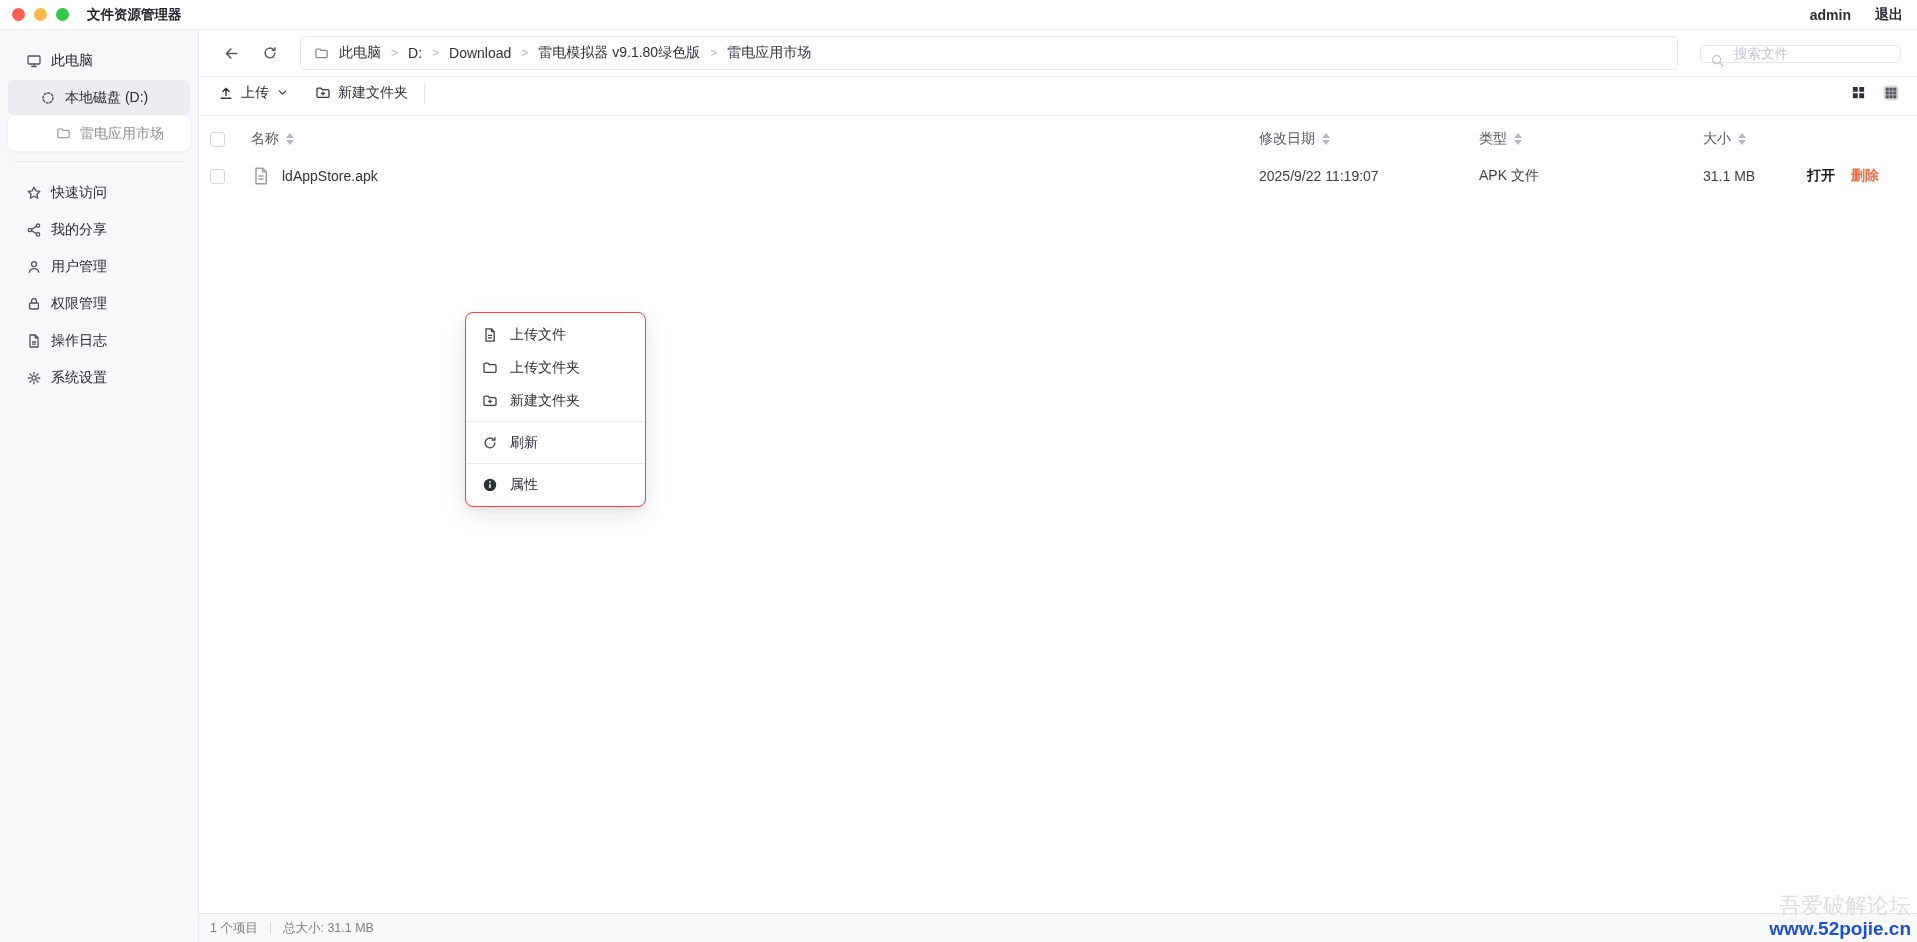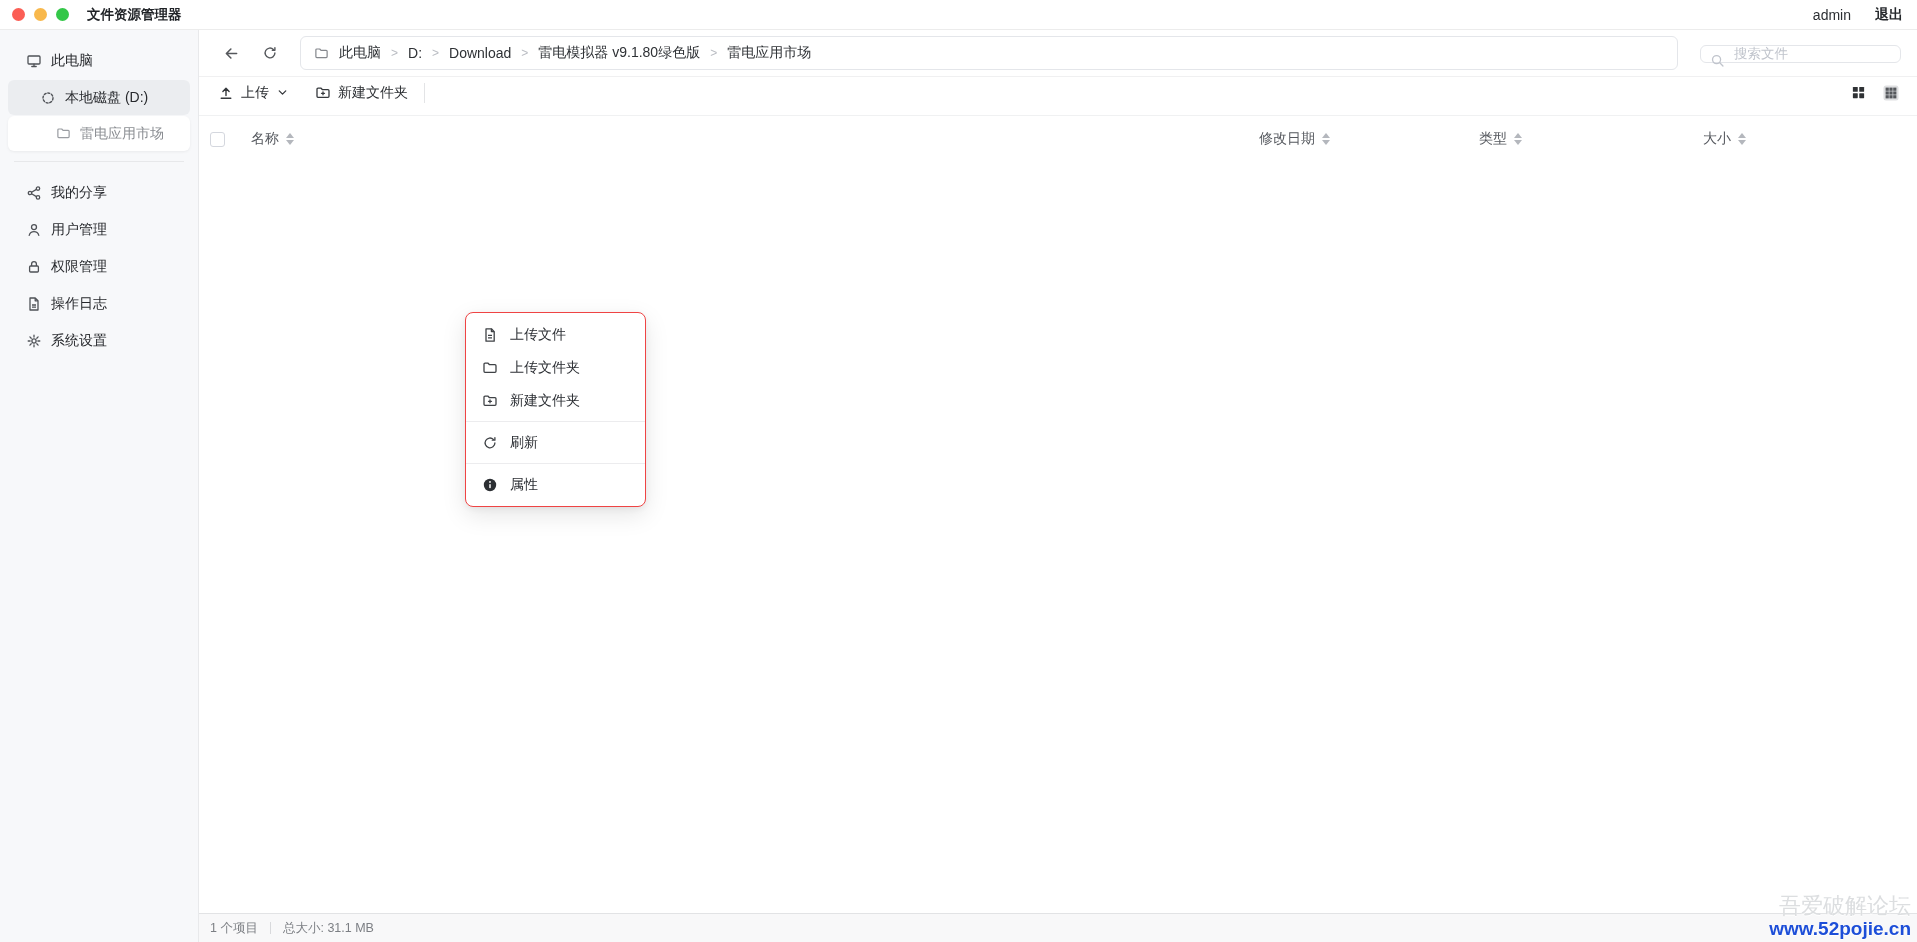--- a/index.html
+++ b/index.html
@@ -14,21 +14,21 @@
   
   .titlebar { height:30px; background:#fff; border-bottom:1px solid #ececec;
     display:flex; align-items:center; padding:0 14px 0 12px; }
   .lights { display:flex; gap:9px; align-items:center; }
   .light { width:13px; height:13px; border-radius:50%; }
   .light.r { background:#fb5e55; }
   .light.y { background:#f8b84c; }
   .light.g { background:#33c748; }
   .tb-title { margin-left:18px; font-size:13.5px; font-weight:700; color:#1f2226; }
   .tb-right { margin-left:auto; display:flex; align-items:center; gap:24px; font-size:14px; }
-  .tb-user { color:#2c2f33; font-weight:400; }
+  .tb-user { color:#2c2f33; font-weight:700; }
   .tb-logout { color:#24272b; font-weight:600; }
 
   
   .app { display:flex; height:912px; }
   .sidebar { width:199px; background:#f7f8fa; border-right:1px solid #e8e9eb;
     padding-top:12px; flex-shrink:0; }
   .side-row { height:37px; display:flex; align-items:center; gap:9px;
     font-size:14px; color:#27292d; padding-left:26px; }
   .side-row .ic { color:#4f5257; flex-shrink:0; }
   .pill { margin:1px 8px; height:35px; border-radius:6px; }
@@ -149,20 +149,28 @@
             <path d="M2 4.2c0-.55.45-1 1-1h3.1l1.4 1.5H13c.55 0 1 .45 1 1v5.6c0 .55-.45 1-1 1H3c-.55 0-1-.45-1-1V4.2z"></path>
           </svg>
       </span>
       <span>雷电应用市场</span>
     </div>
 
     <div class="side-divider"></div>
 
     <div class="side-row">
       <span class="ic">
+        <svg width="16" height="16" viewBox="0 0 16 16" fill="none" stroke="currentColor" stroke-width="1.3" stroke-linejoin="round">
+            <path d="M8 2.2l1.8 3.6 4 .6-2.9 2.8.7 4L8 11.3l-3.6 1.9.7-4L2.2 6.4l4-.6L8 2.2z"></path>
+          </svg>
+      </span>
+      <span>快速访问</span>
+    </div>
+    <div class="side-row">
+      <span class="ic">
         <svg width="16" height="16" viewBox="0 0 16 16" fill="none" stroke="currentColor" stroke-width="1.3">
             <circle cx="12" cy="3.6" r="1.7"></circle>
             <circle cx="4" cy="8" r="1.7"></circle>
             <circle cx="12" cy="12.4" r="1.7"></circle>
             <path d="M5.6 7.2l4.8-2.8M5.6 8.8l4.8 2.8"></path>
           </svg>
       </span>
       <span>我的分享</span>
     </div>
     <div class="side-row">
@@ -327,20 +335,40 @@
       <div class="cell">
         <span>大小</span>
         <span class="sort">
             <i class="up"></i>
             <i class="down"></i>
           </span>
       </div>
       <div class="cell"></div>
     </div>
 
+    <div class="grid trow">
+      <span class="checkbox"></span>
+      <div class="cell">
+        <span class="file-ic">
+          <svg width="20" height="20" viewBox="0 0 16 16" fill="none" stroke="currentColor" stroke-width="1.2" stroke-linejoin="round">
+              <path d="M4 1.8h5.4L12.2 4.6V14.2H4z"></path>
+              <path d="M9.4 1.8v2.8h2.8"></path>
+              <path d="M6 8h4M6 10.4h4"></path>
+            </svg>
+        </span>
+        <span class="fname">ldAppStore.apk</span>
+      </div>
+      <div class="cell">2025/9/22 11:19:07</div>
+      <div class="cell">APK 文件</div>
+      <div class="cell">31.1 MB</div>
+      <div class="cell actions">
+        <span class="act-open">打开</span>
+        <span class="act-del">删除</span>
+      </div>
+    </div>
 
     <div class="filler"></div>
 
     <div class="statusbar">
       <span>1 个项目</span>
       <span class="sb-div"></span>
       <span>总大小: 31.1 MB</span>
     </div>
   </div>
 </div>

